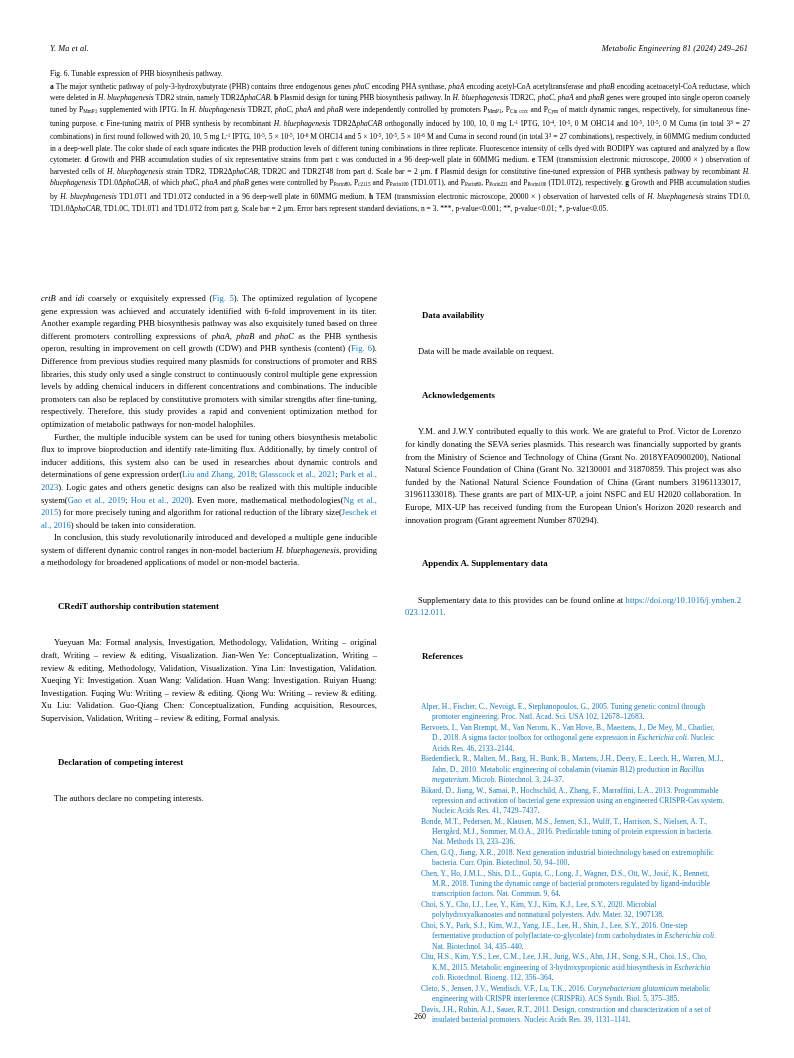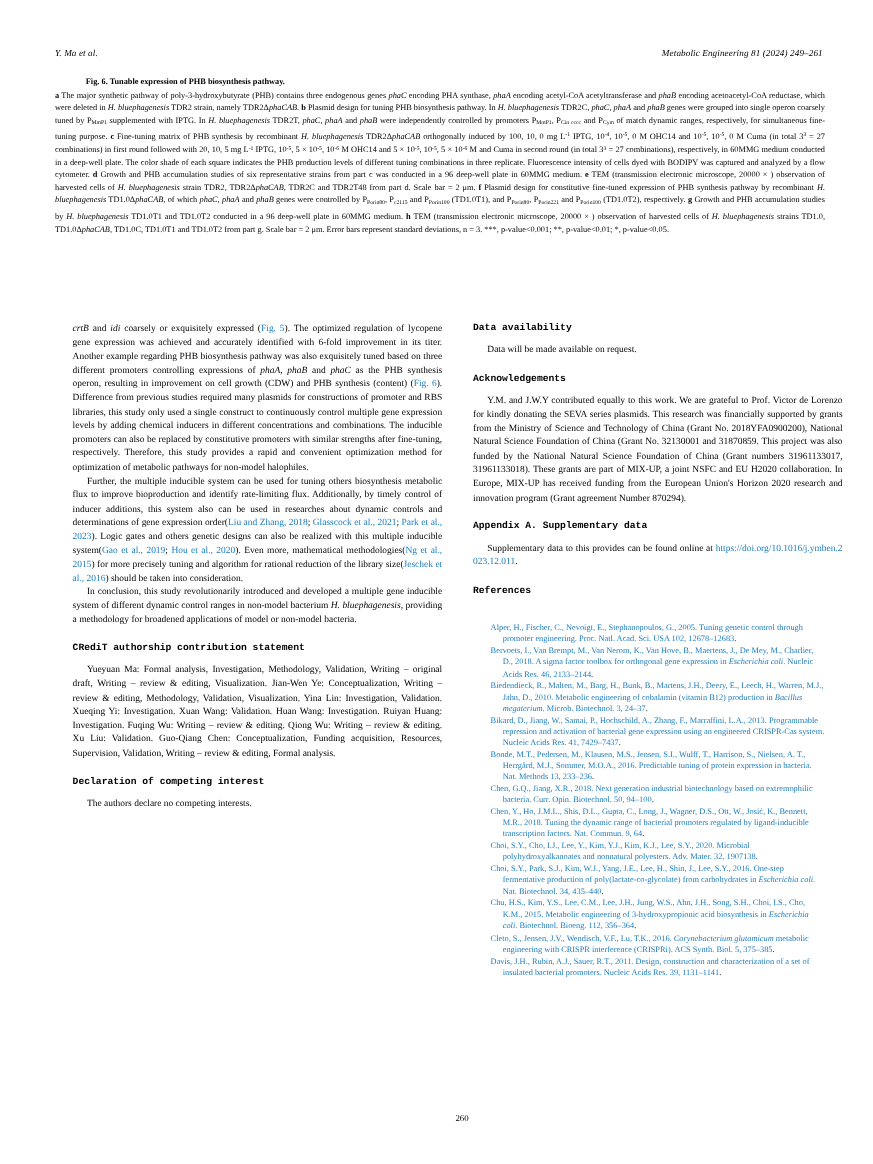--- a/index.html
+++ b/index.html
@@ -42,34 +42,33 @@
     position: absolute;
     left: 50px;
     top: 68px;
     width: 700px;
     font-size: 7.55px;
     line-height: 11.55px;
     text-align: justify;
     font-family: "Liberation Serif", serif;
   }
   .caption-title {
-    font-weight: bold;
+    font-weight: normal;
     margin-bottom: 1px;
-    margin-left: 28px;
   }
   .caption-body { text-align: justify; }
   .caption-body i { font-style: italic; }
   .caption-body b { font-weight: bold; }
   sub { font-size: .68em; vertical-align: -0.22em; }
   sup { font-size: .68em; vertical-align: 0.42em; }
 
   
   .columns {
     position: absolute;
-    left: 66px;
+    left: 41px;
     top: 292px;
     width: 700px;
     height: 715px;
   }
   .col {
     position: absolute;
     top: 0;
     width: 336px;
     height: 715px;
   }
@@ -82,25 +81,25 @@
     line-height: 12.6px;
     text-align: justify;
     text-justify: inter-word;
     font-family: "Liberation Serif", serif;
   }
   p.body.indent { text-indent: 13px; }
   p.body i { font-style: italic; }
   p.body b { font-weight: normal; margin-top: 40px; }
 
   h3.sec {
-    margin: 0;
+    margin: 17px;
     font-size: 8.8px;
     line-height: 12.4px;
     font-weight: bold;
-    font-family: Liberation Mono, monospace;
+    font-family: Liberation Serif, serif;
   }
   .gap-sec  { height: 14px; }
   .gap-sm   { height: 7px; }
 
   a.xref, .xref {
     color: #1a7bbd;
     text-decoration: none;
   }
   a.doi { color: #1a7bbd; text-decoration: none; word-break: break-all; }
 

